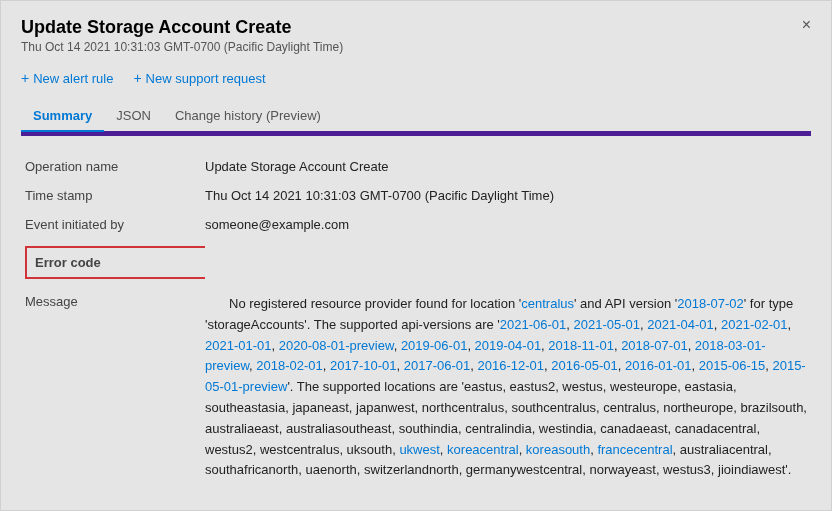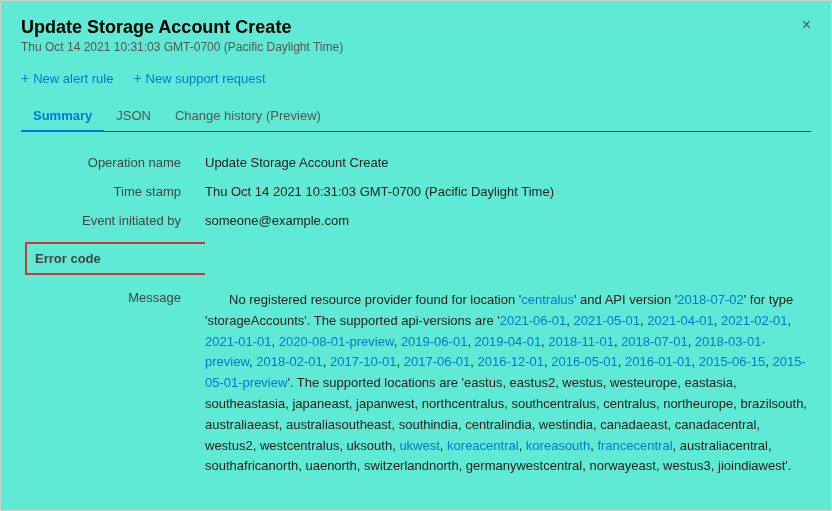--- a/index.html
+++ b/index.html
@@ -5,21 +5,21 @@
     * { box-sizing: border-box; margin: 0; padding: 0; }
     body {
       font-family: 'Segoe UI', Arial, sans-serif;
       font-size: 13px;
       background: #fff;
       color: #333;
     }
     .dialog {
       width: 832px;
       min-height: 511px;
-      background: #5eead4;
+      background: #e5e5e5;
       border: 1px solid #d0d0d0;
       box-shadow: 0 2px 12px rgba(0,0,0,0.15);
       position: relative;
       padding: 16px 20px 20px 20px;
     }
     .dialog-header {
       display: flex;
       justify-content: space-between;
       align-items: flex-start;
       margin-bottom: 4px;
@@ -61,21 +61,21 @@
       border: none;
       padding: 0;
     }
     .toolbar-btn .plus {
       font-size: 14px;
       font-weight: 400;
     }
     .tabs {
       display: flex;
       gap: 0;
-      border-bottom: 1px solid #4c1d95;
+      border-bottom: 5px solid #4c1d95;
       margin-bottom: 16px;
     }
     .tab {
       padding: 8px 12px;
       font-size: 13px;
       cursor: pointer;
       color: #555;
       border: none;
       background: none;
       position: relative;
@@ -100,21 +100,20 @@
     .content-table tr td {
       padding: 7px 4px;
       vertical-align: top;
       font-size: 13px;
     }
     .content-table tr td:first-child {
       width: 180px;
       color: #444;
       font-weight: 400;
       padding-right: 20px;
-      text-align: right;
     }
     .content-table tr td:last-child {
       color: #222;
     }
     .error-code-wrapper {
       display: flex;
       width: 100%;
     }
     .error-code-cell-left {
       width: 180px;

